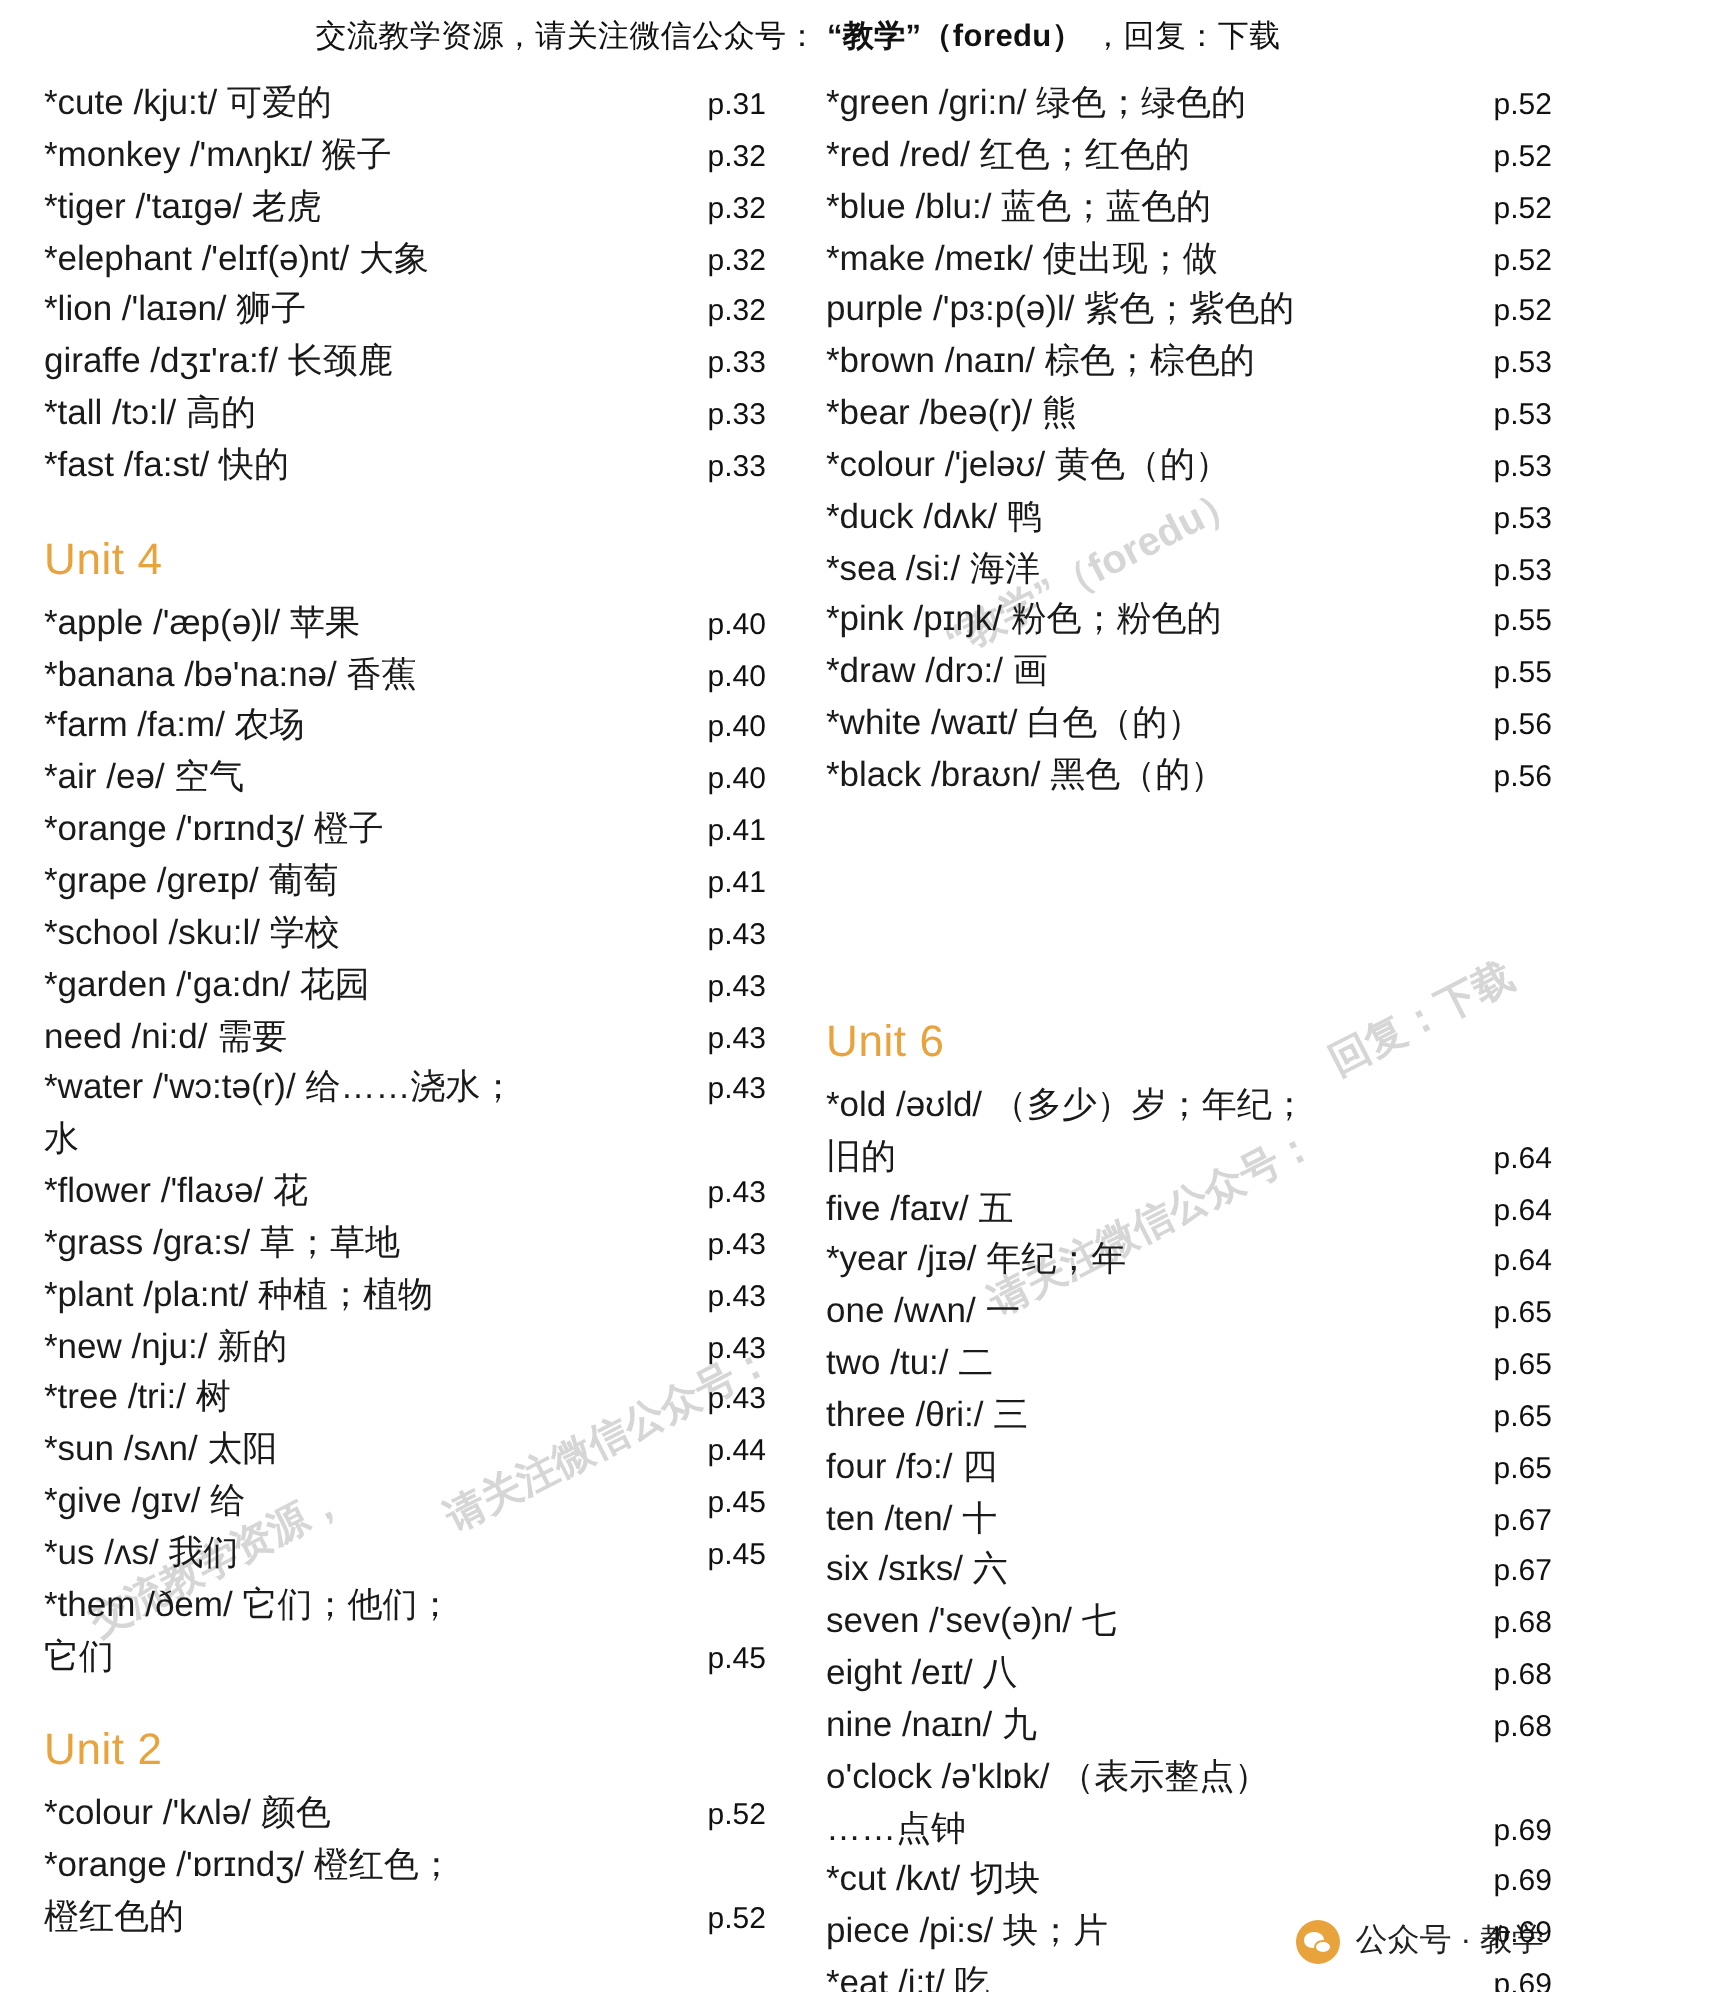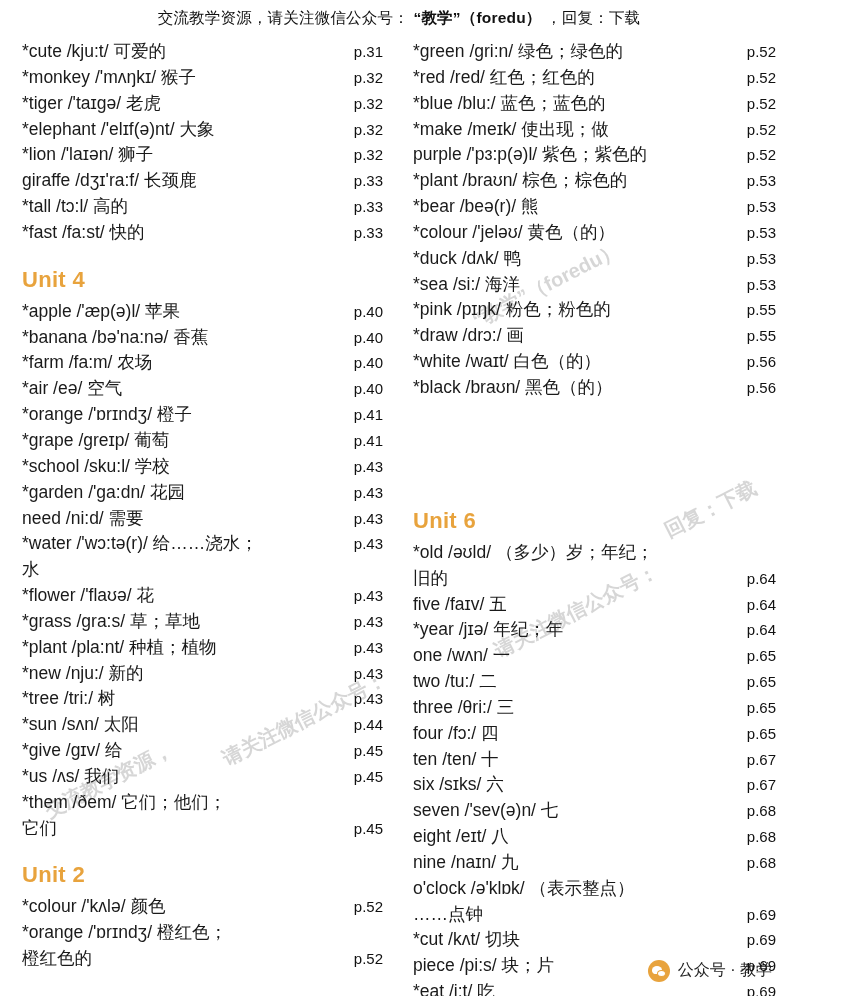--- a/index.html
+++ b/index.html
@@ -42,21 +42,21 @@
   .col {
     width: 50%;
     box-sizing: border-box;
   }
   .col-left { padding-right: 16px; }
   .col-right { padding-left: 14px; }
 
   .unit-title {
     color: #E8A33D;
     font-size: 22px;
-    font-weight: bold;
+    font-weight: normal;
     margin: 22px 0 6px 0;
     letter-spacing: 0.3px;
   }
   .entry {
     display: flex;
     align-items: baseline;
     justify-content: space-between;
     font-size: 17.5px;
     line-height: 1.42;
     margin: 0 0 1px 0;
@@ -324,21 +324,21 @@
         </div>
         <div class="entry">
           <span class="txt">*make /meɪk/ 使出现；做</span>
           <span class="pg">p.52</span>
         </div>
         <div class="entry">
           <span class="txt">purple /'pɜ:p(ə)l/ 紫色；紫色的</span>
           <span class="pg">p.52</span>
         </div>
         <div class="entry">
-          <span class="txt">*plant /braʊn/ 棕色；棕色的</span>
+          <span class="txt">*brown /naɪn/ 棕色；棕色的</span>
           <span class="pg">p.53</span>
         </div>
         <div class="entry">
           <span class="txt">*bear /beə(r)/ 熊</span>
           <span class="pg">p.53</span>
         </div>
         <div class="entry">
           <span class="txt">*colour /'jeləʊ/ 黄色（的）</span>
           <span class="pg">p.53</span>
         </div>

